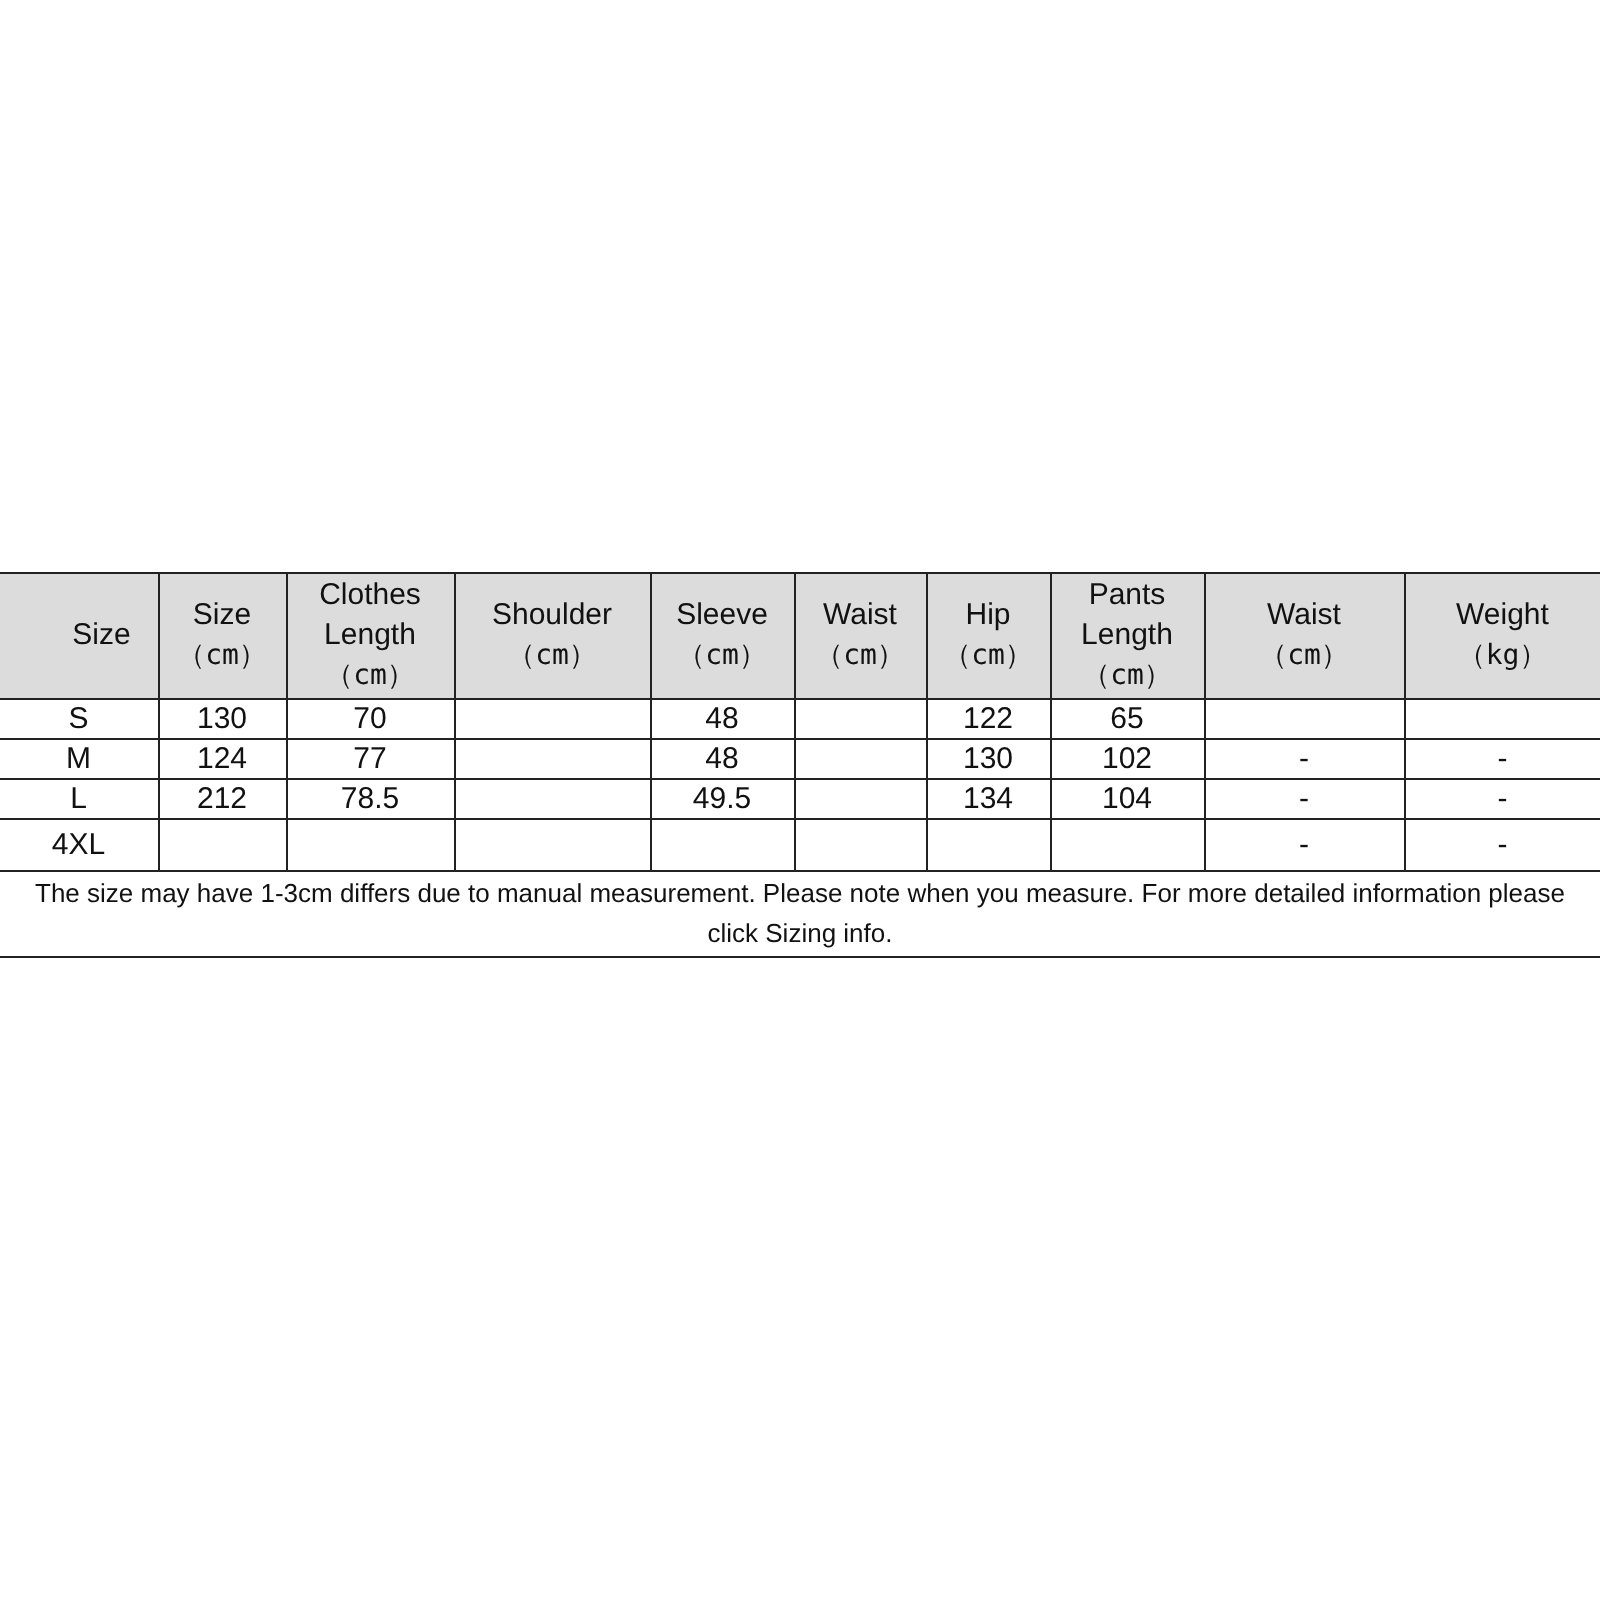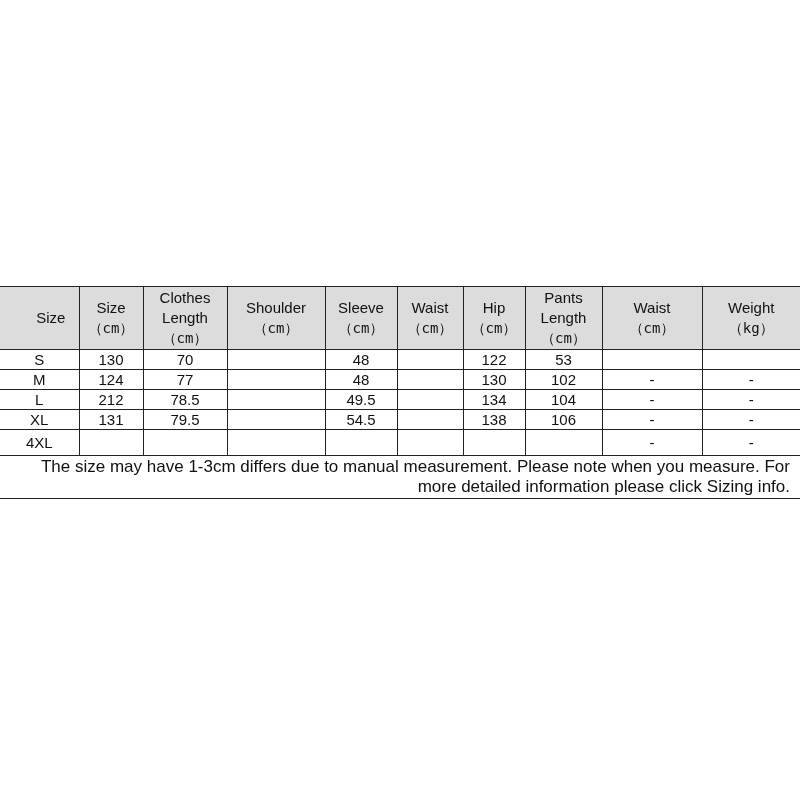--- a/index.html
+++ b/index.html
@@ -5,21 +5,21 @@
   html, body { margin: 0; padding: 0; background: #ffffff; }
   body { width: 800px; height: 800px; position: relative; overflow: hidden;
          font-family: "Liberation Sans", "DejaVu Sans", sans-serif; color: #111; }
   #chart { position: absolute; left: 0; top: 286px; width: 800px; border-collapse: collapse; table-layout: fixed; }
   #chart td, #chart th { border: 1px solid #222; text-align: center; padding: 0; font-weight: normal;
          font-size: 15px; line-height: 19px; overflow: hidden; white-space: nowrap; }
   #chart th { background: #dcdcdc; height: 62px; line-height: 20px; font-size: 15px; }
   #chart th .unit { display: block; font-family: "DejaVu Sans Mono", monospace; font-size: 14px; letter-spacing: 0px; }
   #chart tbody tr td { height: 18px; }
   #chart tbody tr.tall td { height: 25px; }
-  #chart tr.note td { height: 42px; white-space: normal; font-size: 17px; line-height: 20px; padding: 0 10px; text-align: right; }
+  #chart tr.note td { height: 42px; white-space: normal; font-size: 13px; line-height: 20px; padding: 0 10px; }
   #chart td:first-child, #chart th:first-child { border-left: none; }
   #chart td:last-child, #chart th:last-child { border-right: none; }
 </style>
 </head>
 <body>
 
 <table id="chart">
   <colgroup>
     <col style="width:79px">
       <col style="width:64px">
@@ -79,21 +79,21 @@
   </thead>
   <tbody id="body">
       <tr>
         <td>S</td>
         <td>130</td>
         <td>70</td>
         <td></td>
         <td>48</td>
         <td></td>
         <td>122</td>
-        <td>53</td>
+        <td>65</td>
         <td></td>
         <td></td>
       </tr>
       <tr>
         <td>M</td>
         <td>124</td>
         <td>77</td>
         <td></td>
         <td>48</td>
         <td></td>
@@ -107,32 +107,20 @@
         <td>212</td>
         <td>78.5</td>
         <td></td>
         <td>49.5</td>
         <td></td>
         <td>134</td>
         <td>104</td>
         <td>-</td>
         <td>-</td>
       </tr>
-      <tr>
-        <td>XL</td>
-        <td>131</td>
-        <td>79.5</td>
-        <td></td>
-        <td>54.5</td>
-        <td></td>
-        <td>138</td>
-        <td>106</td>
-        <td>-</td>
-        <td>-</td>
-      </tr>
       <tr class="tall">
         <td>4XL</td>
         <td></td>
         <td></td>
         <td></td>
         <td></td>
         <td></td>
         <td></td>
         <td></td>
         <td>-</td>

